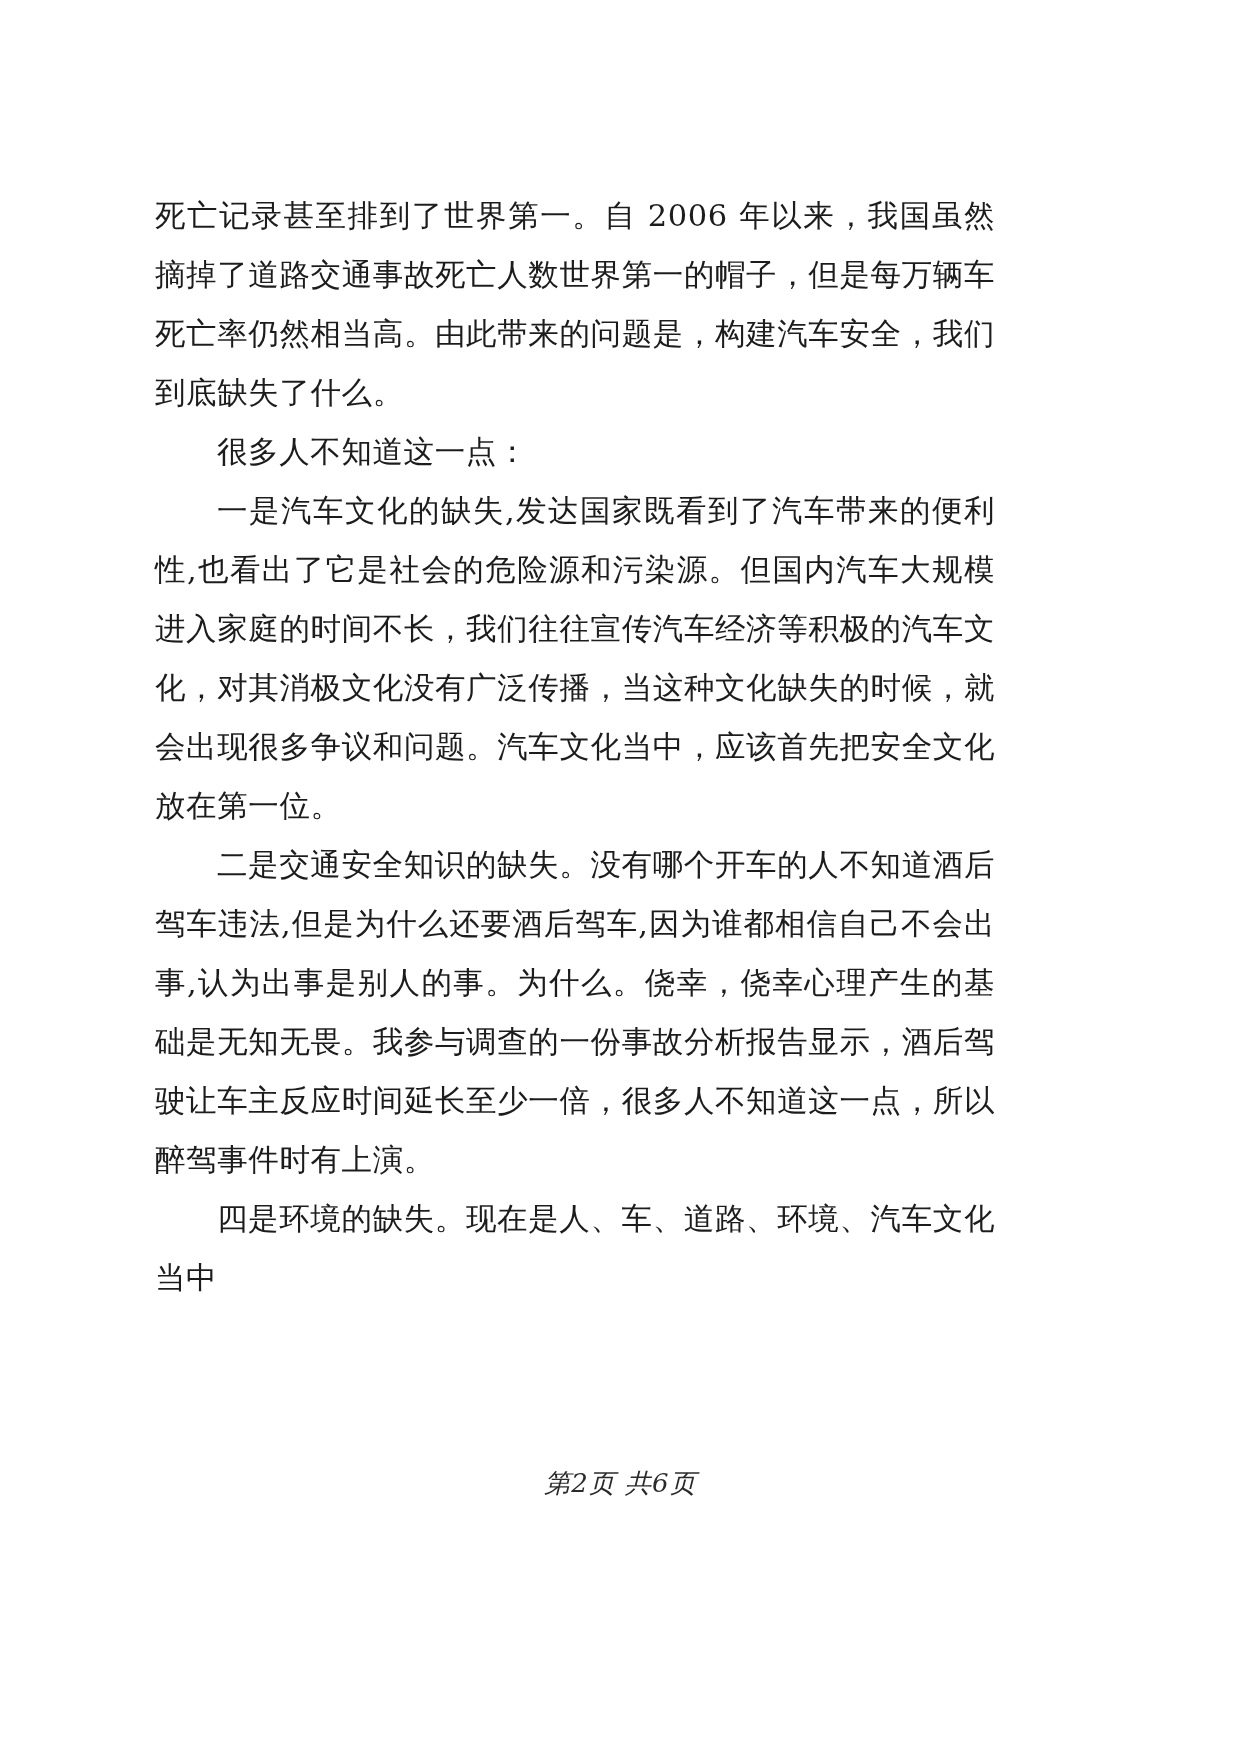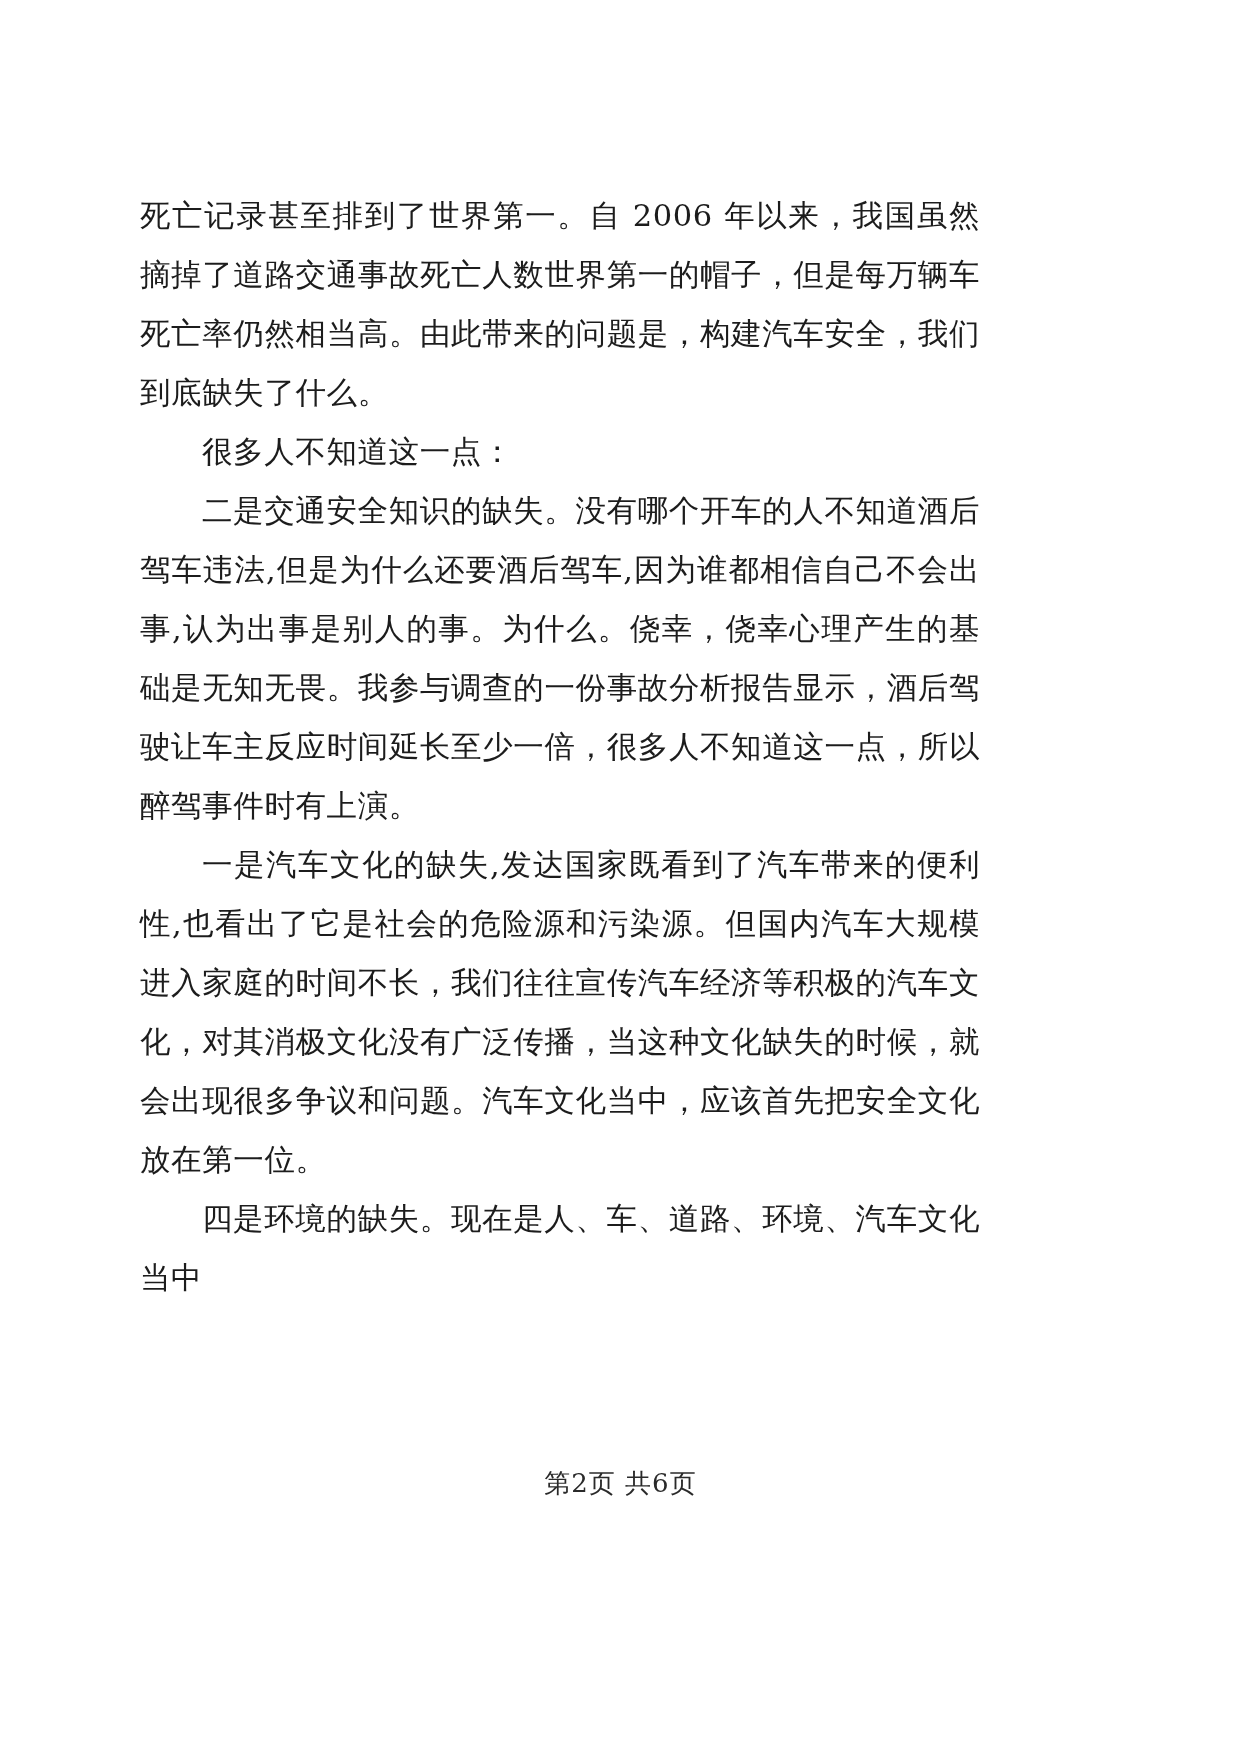--- a/index.html
+++ b/index.html
@@ -14,21 +14,21 @@
   .page {
     position: relative;
     width: 1241px;
     height: 1754px;
     background: #ffffff;
     box-sizing: border-box;
     overflow: hidden;
   }
   .content {
     position: absolute;
-    left: 140px;
+    left: 155px;
     top: 186px;
     width: 840px;
   }
   .para {
     font-size: 30.5px;
     line-height: 59px;
     text-align: justify;
     text-justify: inter-ideograph;
     letter-spacing: 0.6px;
     margin: 0;
@@ -41,27 +41,28 @@
   .footer {
     position: absolute;
     left: 0;
     top: 1466px;
     width: 1241px;
     text-align: center;
     font-size: 26px;
     letter-spacing: 1px;
     color: #2a2a2a;
     font-family: "DejaVu Serif", "Liberation Serif", serif;
+    font-style: italic;
   }
 </style>
 </head>
 <body>
 
 <div class="page">
   <div class="content">
     <p class="para">死亡记录甚至排到了世界第一。自 2006 年以来，我国虽然摘掉了道路交通事故死亡人数世界第一的帽子，但是每万辆车死亡率仍然相当高。由此带来的问题是，构建汽车安全，我们到底缺失了什么。</p>
     <p class="para indent">很多人不知道这一点：</p>
+    <p class="para indent">一是汽车文化的缺失,发达国家既看到了汽车带来的便利性,也看出了它是社会的危险源和污染源。但国内汽车大规模进入家庭的时间不长，我们往往宣传汽车经济等积极的汽车文化，对其消极文化没有广泛传播，当这种文化缺失的时候，就会出现很多争议和问题。汽车文化当中，应该首先把安全文化放在第一位。</p>
     <p class="para indent">二是交通安全知识的缺失。没有哪个开车的人不知道酒后驾车违法,但是为什么还要酒后驾车,因为谁都相信自己不会出事,认为出事是别人的事。为什么。侥幸，侥幸心理产生的基础是无知无畏。我参与调查的一份事故分析报告显示，酒后驾驶让车主反应时间延长至少一倍，很多人不知道这一点，所以醉驾事件时有上演。</p>
-    <p class="para indent">一是汽车文化的缺失,发达国家既看到了汽车带来的便利性,也看出了它是社会的危险源和污染源。但国内汽车大规模进入家庭的时间不长，我们往往宣传汽车经济等积极的汽车文化，对其消极文化没有广泛传播，当这种文化缺失的时候，就会出现很多争议和问题。汽车文化当中，应该首先把安全文化放在第一位。</p>
     <p class="para indent">四是环境的缺失。现在是人、车、道路、环境、汽车文化当中</p>
   </div>
   <div class="footer">第2页 共6页</div>
 </div>
 
 </body></html>

